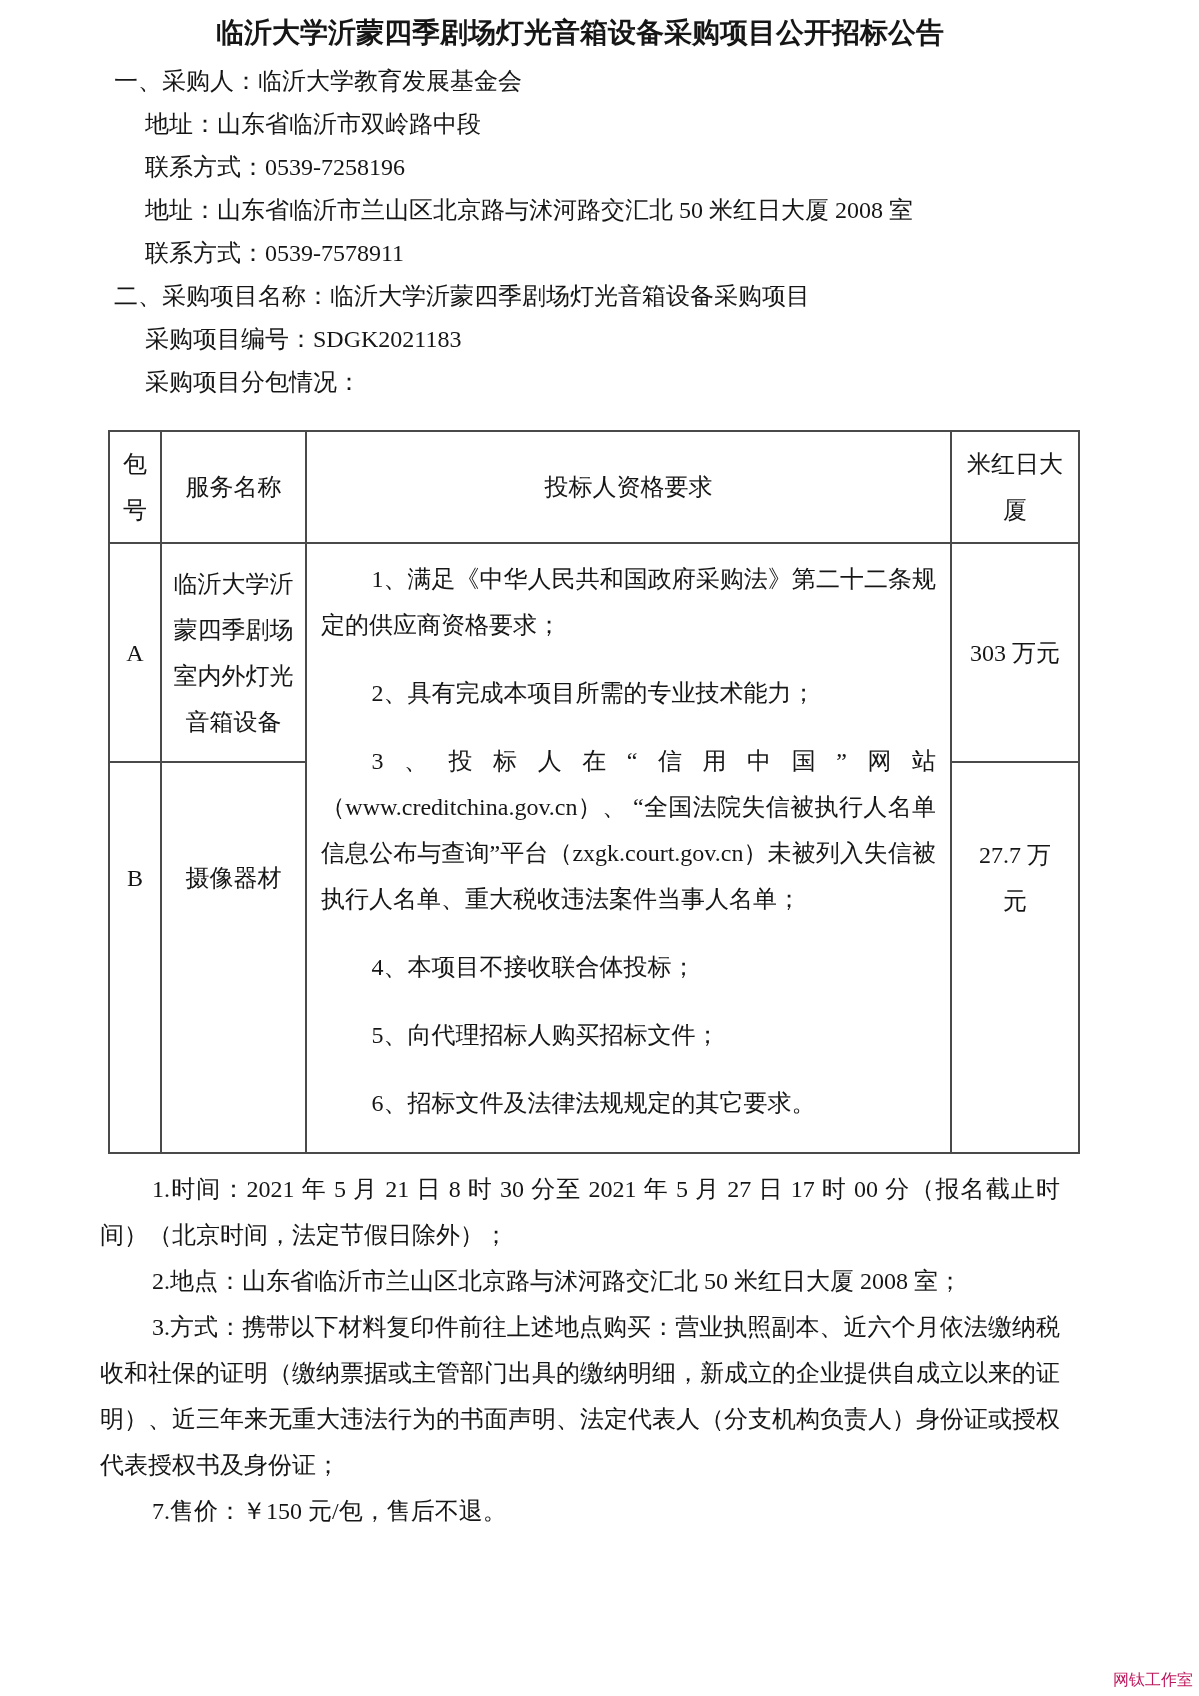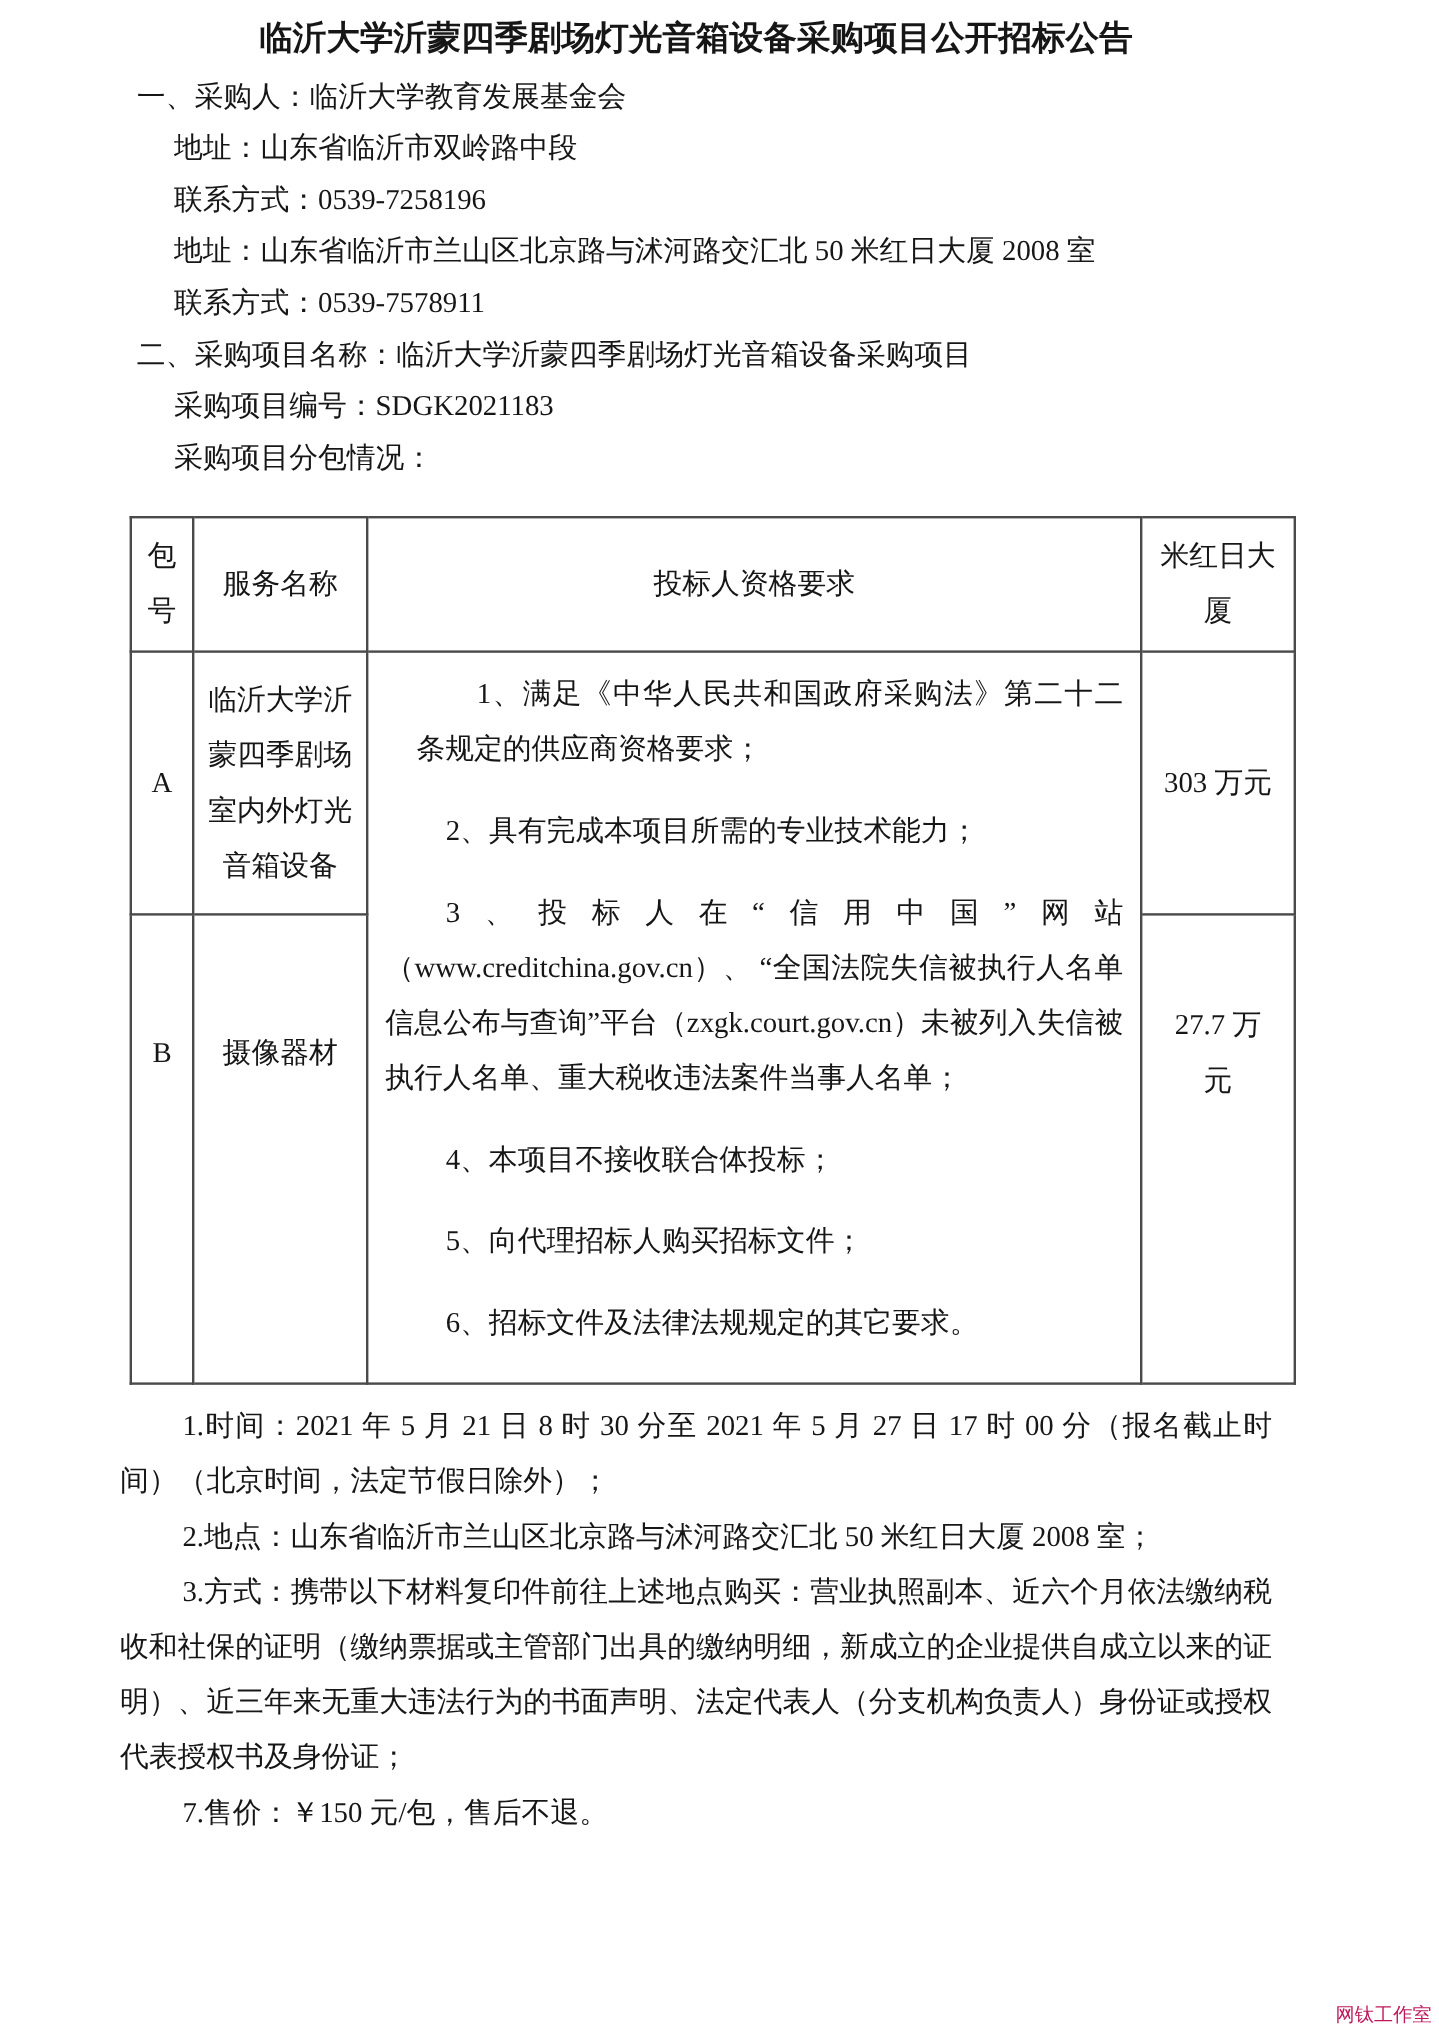--- a/index.html
+++ b/index.html
@@ -72,21 +72,21 @@
   td.c-req{
     vertical-align:top;
     padding:10px 14px 26px 14px;
   }
   td.c-req p{
     margin:22px 0 0 0;
     text-indent:2.1em;
     line-height:46px;
     text-align:justify;
   }
-  td.c-req p:first-child{ margin-top:2px;margin-left:26px; }
+  td.c-req p:first-child{ margin-top:2px; }
   .watermark{
     position:absolute;
     right:6px;
     bottom:7px;
     font-size:16px;
     line-height:18px;
   }
 </style>
 </head>
 <body>

